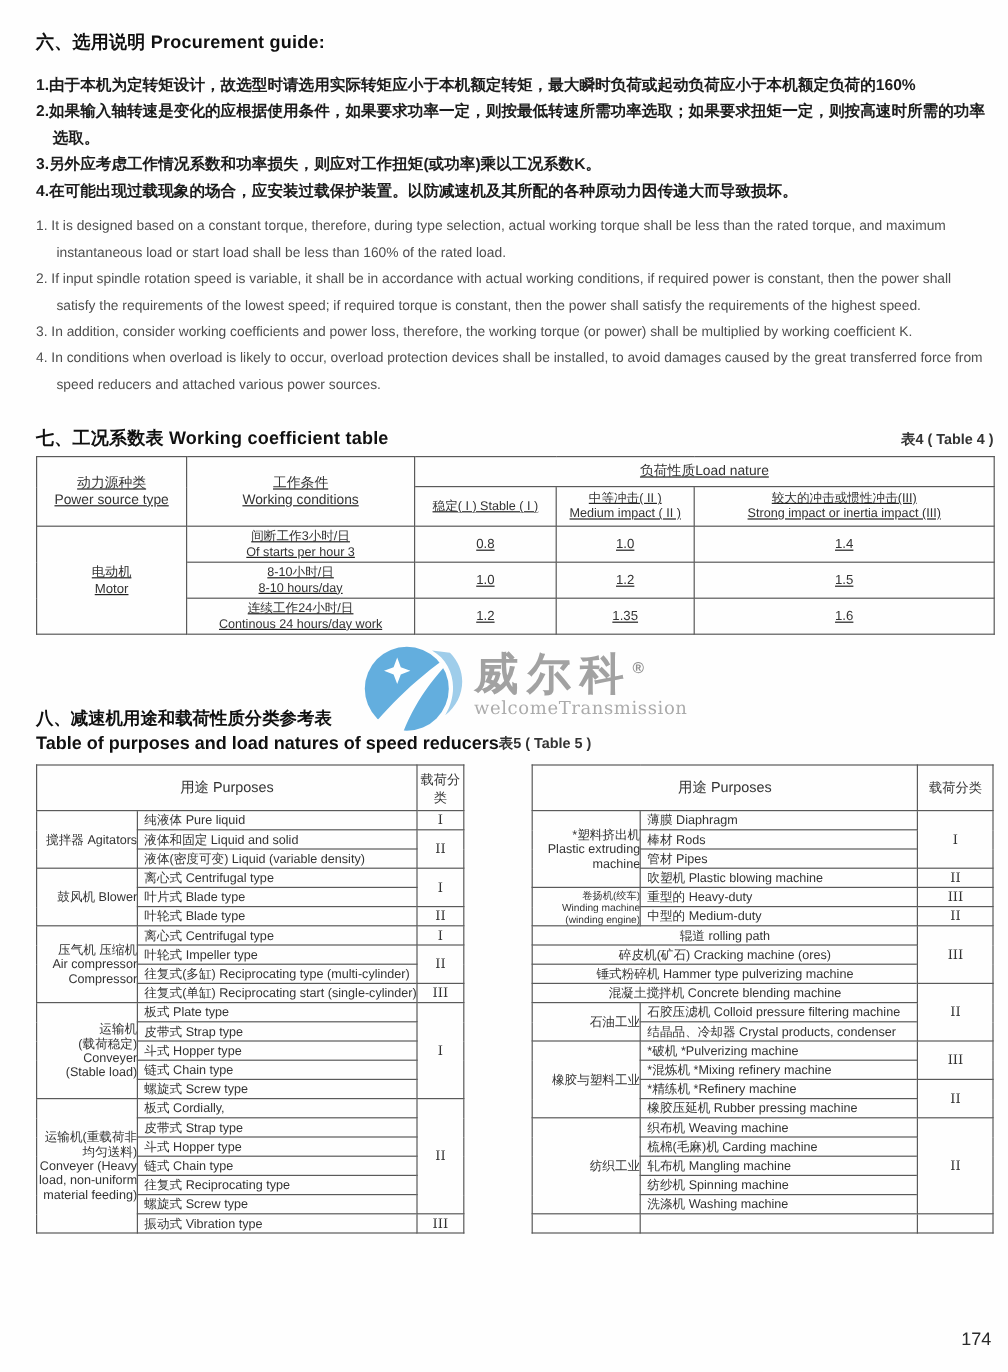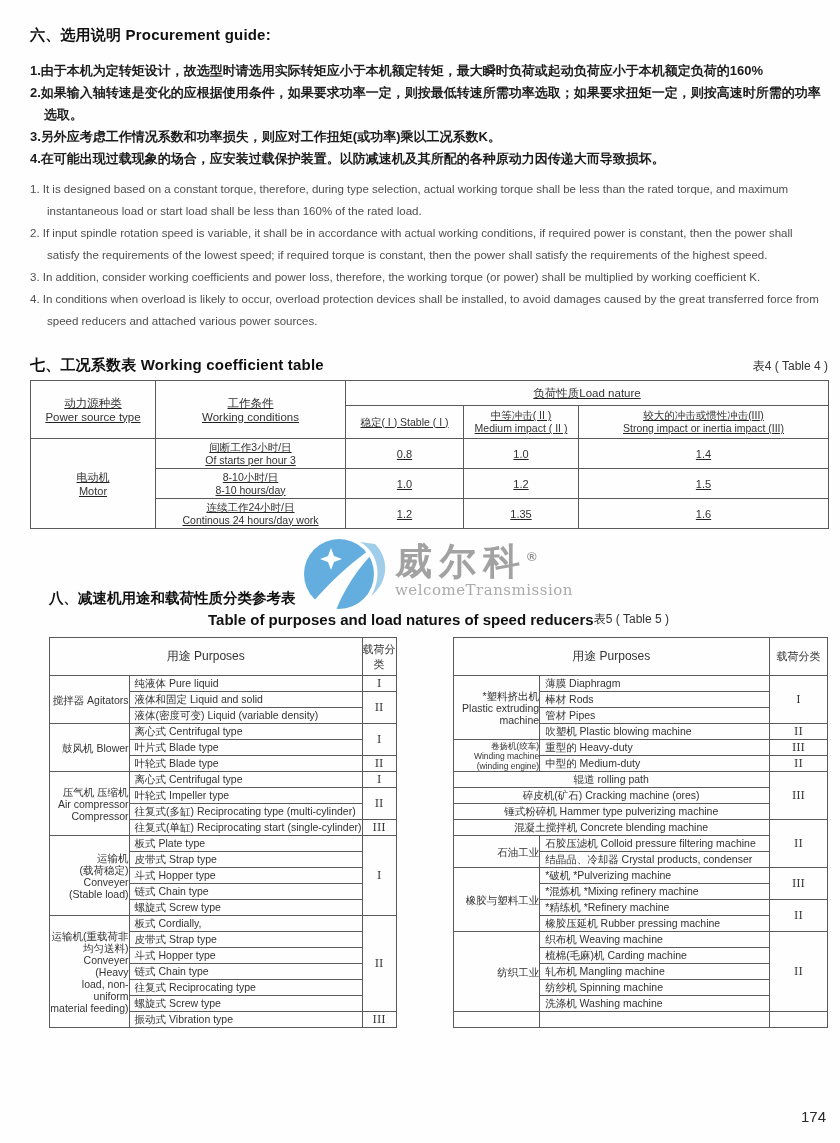--- a/index.html
+++ b/index.html
@@ -11,35 +11,35 @@
 
   .zh-list{margin-top:15px;}
   .zh-list .list-item{font-size:13px;font-weight:bold;color:#1c1c1c;line-height:22px;
         padding-left:14px;text-indent:-14px;}
   .en-list{margin-top:8px;}
   .en-list .list-item{font-size:11.5px;font-weight:normal;color:#4e4e4e;line-height:22px;
         padding-left:17px;text-indent:-17px;}
 
   .sec7{margin-top:24px;}
   .title-row{display:flex;justify-content:space-between;align-items:flex-end;}
-  .table-label{font-size:12px;color:#333;font-weight:normal;}
+  .table-label{font-size:12px;color:#333;font-weight:bold;}
 
   table{border-collapse:collapse;}
   table.t4{width:798px;margin-top:5px;table-layout:fixed;border:1px solid #2e2e2e;text-decoration:underline;}
   .t4 td{border:1px solid #5a5a5a;text-align:center;vertical-align:middle;color:#333;padding:0;}
   .t4 .hdr{font-size:11.5px;white-space:pre-line;line-height:14px;}
   .t4 .h-top{height:24px;}
   .t4 .h-sub{height:32px;font-size:10.5px;line-height:13px;white-space:pre-line;}
   .t4 tbody td{height:29px;font-size:11px;}
   .t4 .cond{white-space:pre-line;font-size:10.5px;line-height:13px;}
   .t4 .psrc{white-space:pre-line;font-size:11px;line-height:14px;}
 
-  .sec8{margin-top:60px;margin-left:19px;}
+  .sec8{margin-top:60px;}
   .sec8 .title-zh{font-size:14.5px;font-weight:bold;margin:0;color:#101010;}
-  .sec8 .title-row2{display:flex;justify-content:center;align-items:flex-end;margin-top:3px;}
+  .sec8 .title-row2{display:flex;justify-content:flex-start;align-items:flex-end;margin-top:3px;}
   .sec8 .title-en{font-size:15px;font-weight:bold;margin:0;color:#101010;}
 
   .tables-row{display:flex;margin-top:9px;gap:56px;}
   table.t5{table-layout:fixed;border:1px solid #2e2e2e;}
   .t5 td{border:1px solid #5a5a5a;color:#333;height:15px;padding:0;vertical-align:middle;
          overflow:hidden;}
   .t5 .hd{height:37px;font-size:12px;text-align:center;}
   .t5 .hd.load-hd{font-size:11px;}
   .t5 .cat{font-size:10.5px;text-align:right;white-space:pre-line;line-height:12px;}
   .t5 .cat.small{font-size:8.5px;line-height:10px;}

